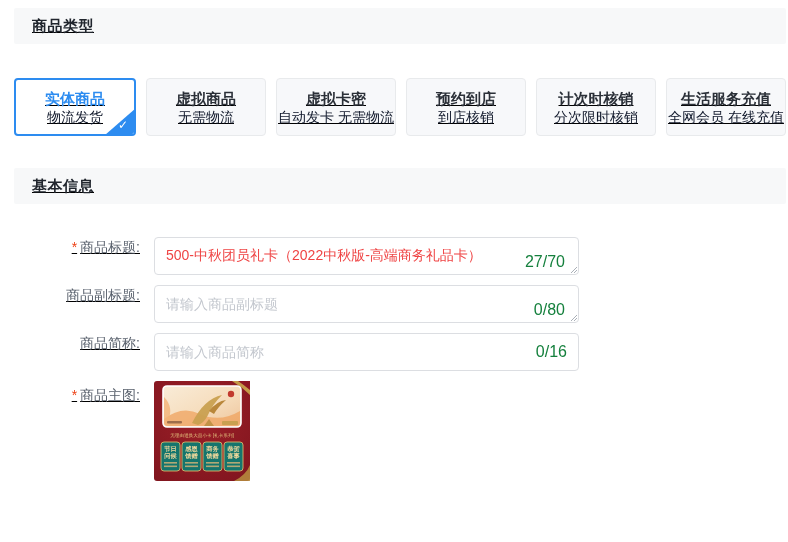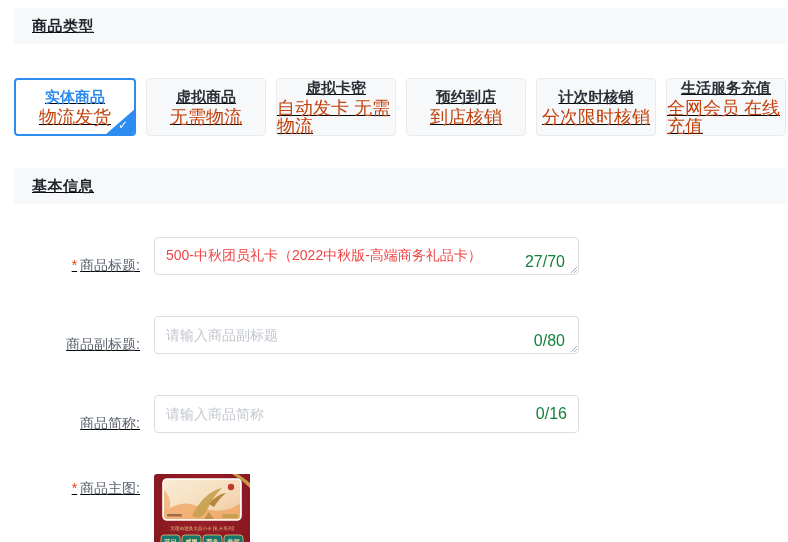--- a/index.html
+++ b/index.html
@@ -18,32 +18,32 @@
   
   .cards { margin-top: 34px; display: flex; gap: 10px; }
   .type-card {
     flex: 1; height: 58px; background: #f7f8fa; border: 1px solid #e8eaec; border-radius: 4px;
     display: flex; flex-direction: column; align-items: center; justify-content: center;
     gap: 4px; position: relative; overflow: hidden; cursor: pointer;
   }
   .type-card.selected { background: #fff; border: 2px solid #2d8cf0; }
   .card-title { font-size: 15px; font-weight: bold; color: #2b3038; line-height: 1; }
   .type-card.selected .card-title { color: #2d8cf0; }
-  .card-sub { font-size: 18px; color: #c2410c; line-height: 1; }
+  .card-sub { font-size: 14px; color: #0f172a; line-height: 1; }
   .corner-check {
     position: absolute; right: -1px; bottom: -1px; width: 0; height: 0;
     border-left: 30px solid transparent; border-bottom: 26px solid #2d8cf0;
   }
   .corner-check .tick {
     position: absolute; left: -17px; top: 9px; color: #fff; font-size: 12px; font-weight: bold;
   }
 
   
   .form { margin-top: 33px; }
-  .form-row { display: flex; align-items: flex-end; margin-bottom: 41px; }
+  .form-row { display: flex; align-items: flex-start; margin-bottom: 10px; }
   .form-row.top-align { align-items: flex-start; margin-bottom: 0; }
   .form-label-col {
     width: 126px; text-align: right; font-size: 14px; color: #575f6b;
     flex: none; line-height: 20px;
   }
   .form-row.top-align .form-label-col { padding-top: 4px; text-align: right; }
   .req { color: #ed4014; margin-right: 3px; font-size: 14px; }
   .field-wrap {
     position: relative; width: 425px; height: 38px; margin-left: 14px;
     border: 1px solid #dcdee2; border-radius: 4px; background: #fff;

